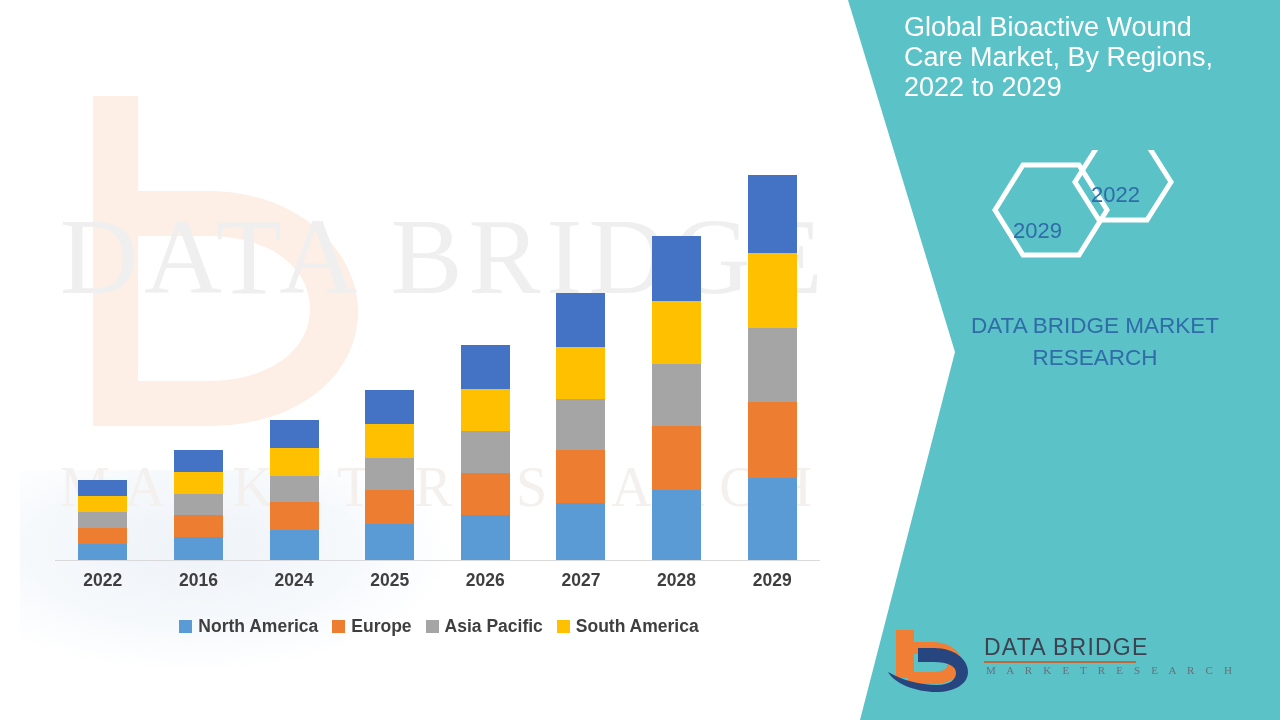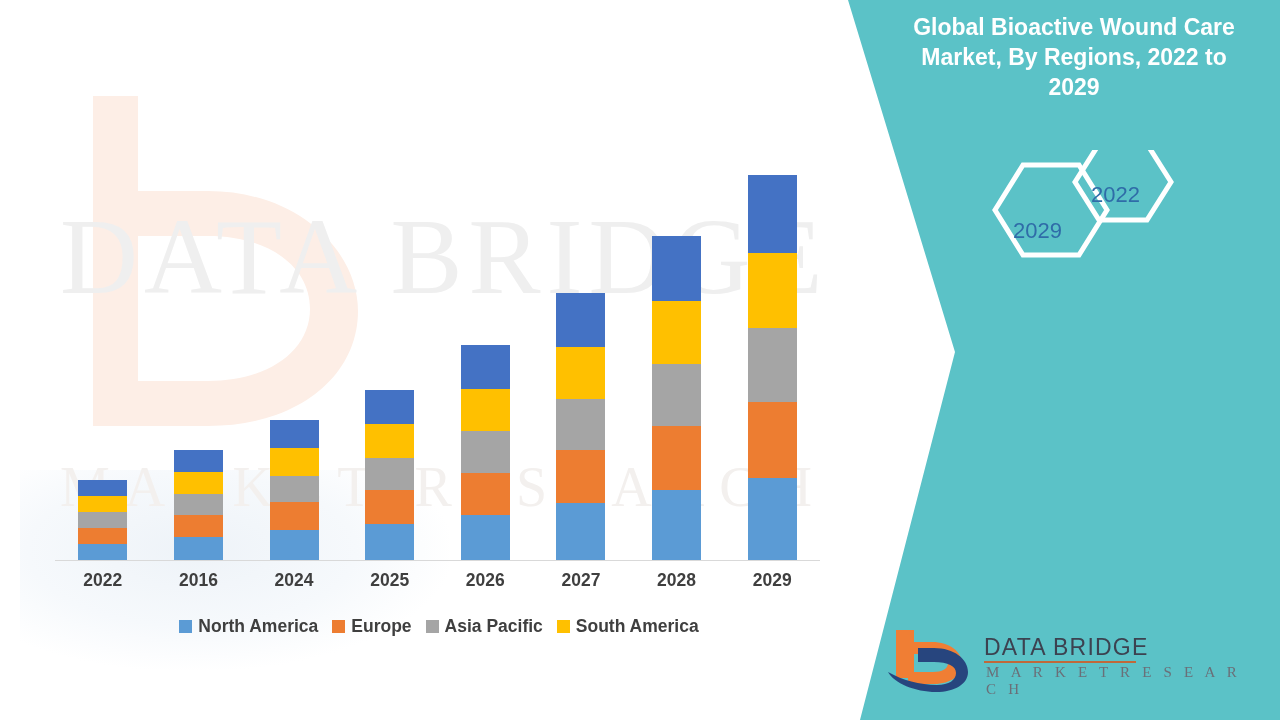--- a/index.html
+++ b/index.html
@@ -35,22 +35,22 @@
     z-index: 1;
   }
 
   
   .teal-panel {
     position: absolute; right: 0; top: 0; width: 450px; height: 720px;
     z-index: 3;
   }
   .panel-title {
     position: absolute; right: 36px; top: 12px; width: 340px;
-    color: #ffffff; font-size: 23px; line-height: 30px;
-    text-align: center; z-index: 4; font-weight: 700;
+    color: #ffffff; font-size: 27px; line-height: 30px;
+    text-align: left; z-index: 4; font-weight: 400;
   }
   .hexwrap { position: absolute; left: 975px; top: 150px; width: 220px; height: 130px; z-index: 4; }
   .hex-label {
     position: absolute; color: #2f6ca8; font-size: 22px; font-weight: 400;
   }
   .hex-2022-label { left: 116px; top: 32px; }
   .hex-2029-label { left: 38px; top: 68px; }
 
   .brand-name {
     position: absolute; left: 930px; top: 310px; width: 330px;
@@ -59,21 +59,21 @@
   }
 
   .logo-block { position: absolute; left: 888px; top: 628px; width: 360px; height: 66px; z-index: 4; }
   .logo-text-main {
     position: absolute; left: 96px; top: 6px; color: #3c4250;
     font-size: 23px; letter-spacing: 1.2px; font-family: "Liberation Sans", sans-serif;
   }
   .logo-rule { position: absolute; left: 96px; top: 33px; width: 152px; height: 1.6px; background: #c0693a; }
   .logo-text-sub {
     position: absolute; left: 98px; top: 36px; color: #6a6f78;
-    font-size: 15px; letter-spacing: 4.2px; font-family: "Liberation Serif", serif;
+    font-size: 11px; letter-spacing: 4.2px; font-family: "Liberation Serif", serif;
   }
 
   
   .headline {
     position: absolute; left: 58px; top: 48px; width: 742px;
     text-align: center; color: #1f3864; font-size: 23px; line-height: 35px;
     z-index: 5;
   }
 
   
@@ -248,20 +248,21 @@
 
   <div class="hexwrap">
     <svg width="220" height="130" viewBox="0 0 220 130">
       <polygon points="20,60 48,15 104,15 132,60 104,105 48,105" fill="none" stroke="#ffffff" stroke-width="5"></polygon>
       <polygon points="100,32 124,-6 172,-6 196,32 172,70 124,70" fill="none" stroke="#ffffff" stroke-width="5"></polygon>
     </svg>
     <span class="hex-label hex-2022-label">2022</span>
     <span class="hex-label hex-2029-label">2029</span>
   </div>
 
+  <div class="brand-name">DATA BRIDGE MARKET RESEARCH</div>
 
   <div class="logo-block">
     <svg width="92" height="64" viewBox="0 0 92 64">
       <path d="M8 2 L26 2 L26 50 L8 50 Z" fill="#F07E34"></path>
       <path d="M20 14 L44 14 C62 14 74 24 74 36 C74 47 63 56 46 56 L20 56 L20 44 L45 44
                C54 44 60 41 60 35 C60 29 54 26 45 26 L20 26 Z" fill="#F07E34"></path>
       <path d="M30 20 L46 20 C66 20 80 31 80 44 C80 56 67 64 48 64 C27 64 6 55 0 44
                C14 52 32 57 49 57 C61 57 68 52 68 45 C68 38 60 34 46 34 L30 34 Z" fill="#27457E"></path>
     </svg>
     <div class="logo-text-main">DATA BRIDGE</div>

